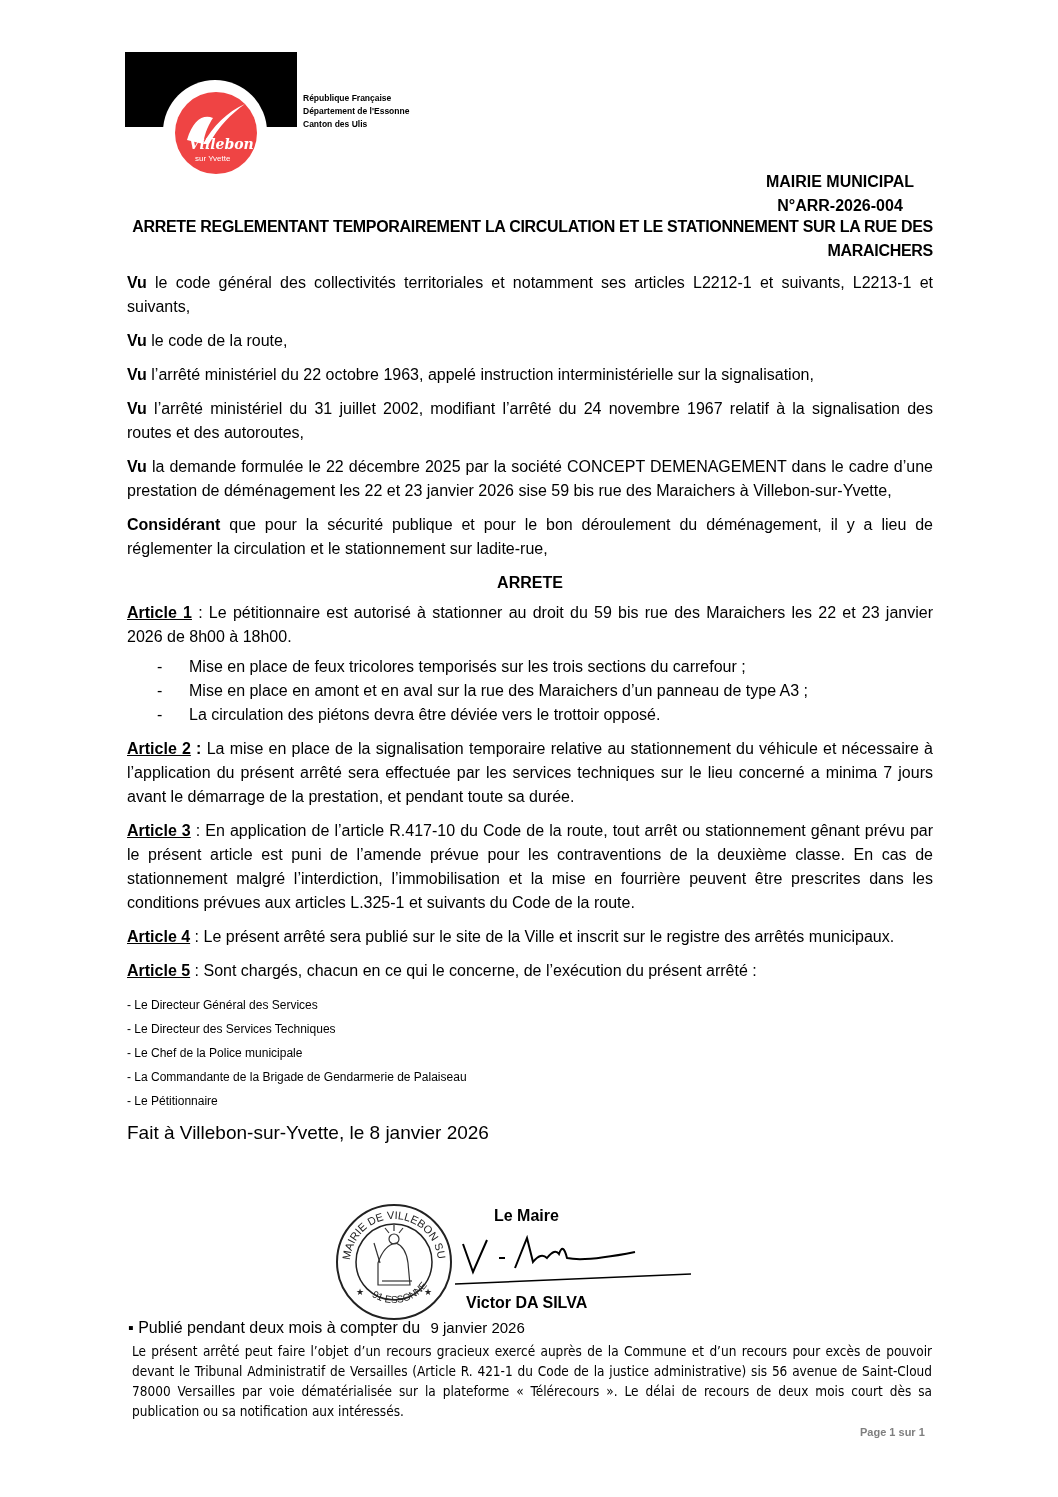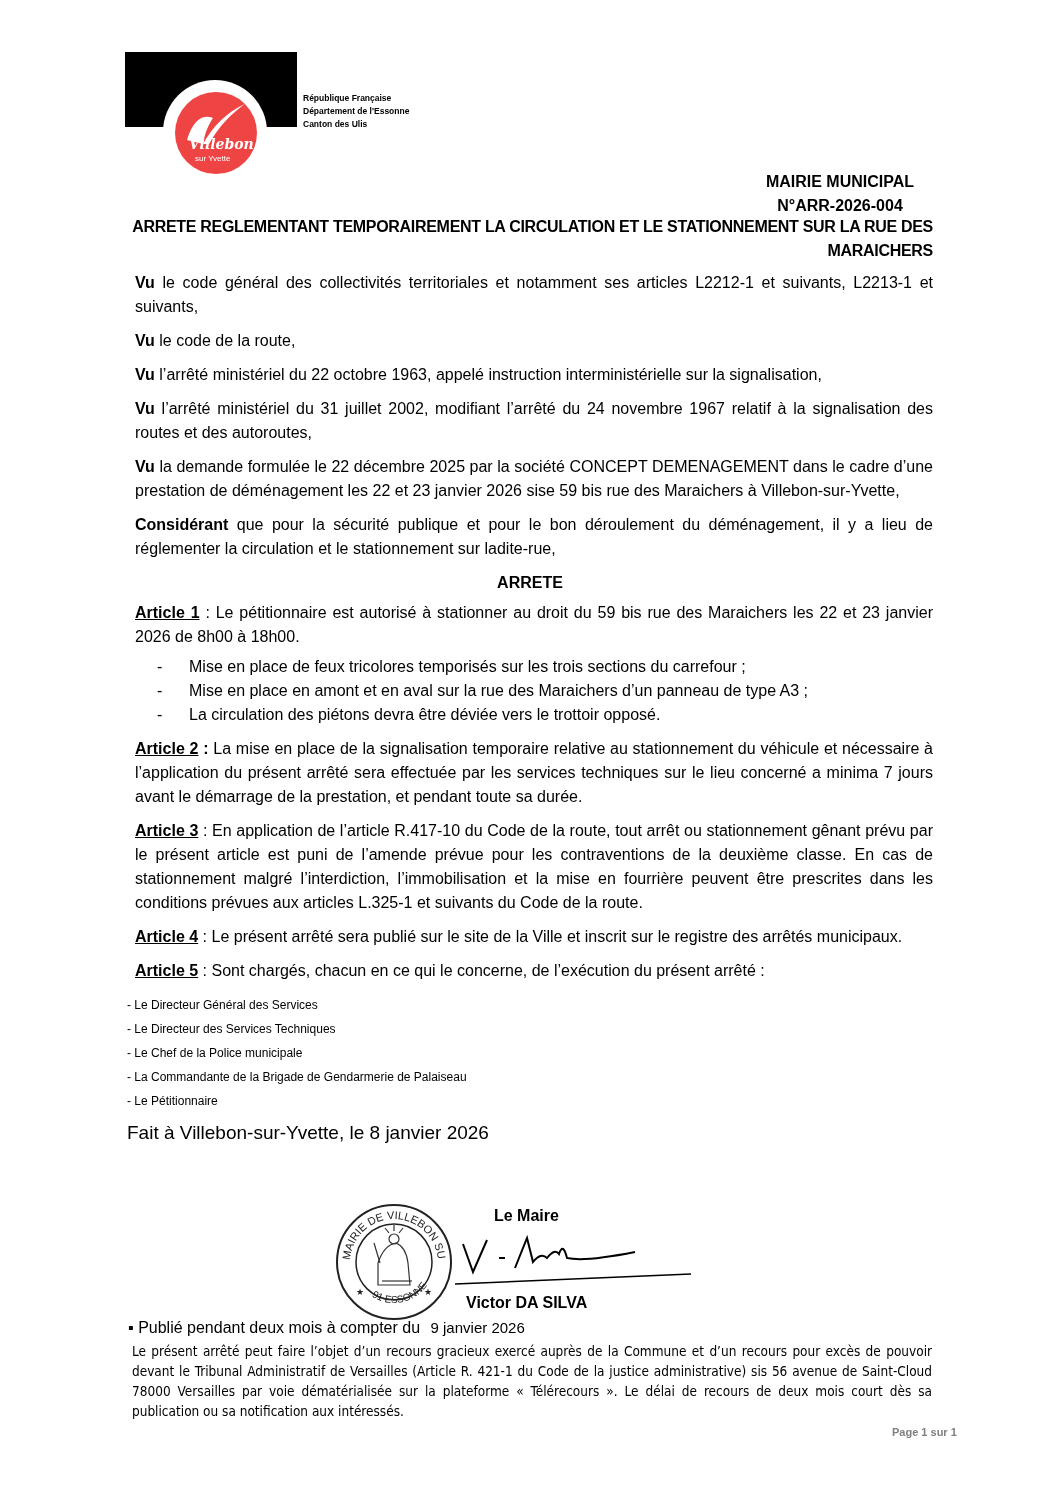--- a/index.html
+++ b/index.html
@@ -9,39 +9,39 @@
   .logo-box { left: 125px; top: 52px; width: 172px; height: 75px; background: #000; }
   .logo-arch { left: 163px; top: 80px; width: 104px; height: 104px; border-radius: 50%; background: #fff; }
   .logo-circle { left: 175px; top: 92px; width: 82px; height: 82px; border-radius: 50%; background: #ef4444; overflow: hidden; }
   .logo-text { position: absolute; left: 14px; top: 44px; color: #fff; font-family: "DejaVu Serif", serif; font-style: italic; font-size: 14px; font-weight: bold; }
   .logo-sub { position: absolute; left: 20px; top: 62px; color: #fff; font-size: 8px; font-family: "Liberation Sans", sans-serif; }
   .logo-swoosh { position: absolute; left: 8px; top: 8px; }
   .header-info { left: 303px; top: 92px; font-size: 8.5px; font-weight: bold; line-height: 13px; font-family: "Liberation Sans", sans-serif; }
   .arrete-title { left: 740px; top: 170px; font-size: 16px; font-weight: bold; text-align: center; line-height: 24px; width: 200px; font-family: "Liberation Sans", sans-serif; }
   .content { left: 127px; top: 215px; width: 806px; font-size: 16px; line-height: 24px; }
   .main-title { font-weight: bold; font-size: 16px; line-height: 24px; margin: 0 0 8px 0; font-family: "Liberation Sans", sans-serif; letter-spacing: -0.3px; text-align: right; }
-  .para { text-align: justify; margin: 0 0 10px 8px; }
+  .para { text-align: justify; margin: 0 0 10px 0; }
   .para b { font-weight: bold; }
   .art-label { font-weight: bold; text-decoration: underline; }
   .center-head { text-align: center; font-weight: bold; margin: 0 0 6px 0; }
   .bullets { list-style: none; margin: -4px 0 10px 0; padding: 0; }
   .bullets li { position: relative; padding-left: 62px; line-height: 24px; }
   .bullets li:before { content: "-"; position: absolute; left: 30px; }
   .exec-list { list-style: none; margin: 6px 0 8px 0; padding: 0; font-family: "Liberation Sans", sans-serif; font-size: 12px; }
   .exec-list li { line-height: 24px; }
   .exec-list li:before { content: "- "; }
   .fait { font-family: "Liberation Sans", sans-serif; font-size: 19px; }
   .seal { left: 334px; top: 1203px; width: 120px; height: 118px; }
   .maire-label { left: 494px; top: 1207px; font-weight: bold; font-size: 16px; font-family: "Liberation Sans", sans-serif; }
   .signature { left: 455px; top: 1228px; }
   .maire-name { left: 466px; top: 1294px; font-weight: bold; font-size: 16px; font-family: "Liberation Sans", sans-serif; }
   .publie { left: 128px; top: 1319px; font-size: 16px; }
   .publie-date { font-family: "Liberation Sans", sans-serif; font-size: 15px; margin-left: 6px; }
   .recours { left: 132px; top: 1341px; width: 800px; font-size: 13.5px; line-height: 20px; text-align: justify; font-family: "DejaVu Sans Condensed", "Liberation Sans Narrow", sans-serif; }
-  .page-num { left: 860px; top: 1426px; font-size: 11px; color: #7f7f7f; font-weight: bold; font-family: "Liberation Sans", sans-serif; margin-left: 32px; }
+  .page-num { left: 860px; top: 1426px; font-size: 11px; color: #7f7f7f; font-weight: bold; font-family: "Liberation Sans", sans-serif; }
 </style>
 </head>
 <body>
 
 <div class="abs logo-box"></div>
 <div class="abs logo-arch"></div>
 <div class="abs logo-circle">
   <svg class="logo-swoosh" width="66" height="50" viewBox="0 0 66 50">
     <path d="M4 40 C10 20, 20 14, 30 18 C26 24, 22 32, 20 44 Z" fill="#fff"></path>
     <path d="M20 44 C30 26, 44 12, 62 4 C48 14, 36 26, 26 44 Z" fill="#fff"></path>

